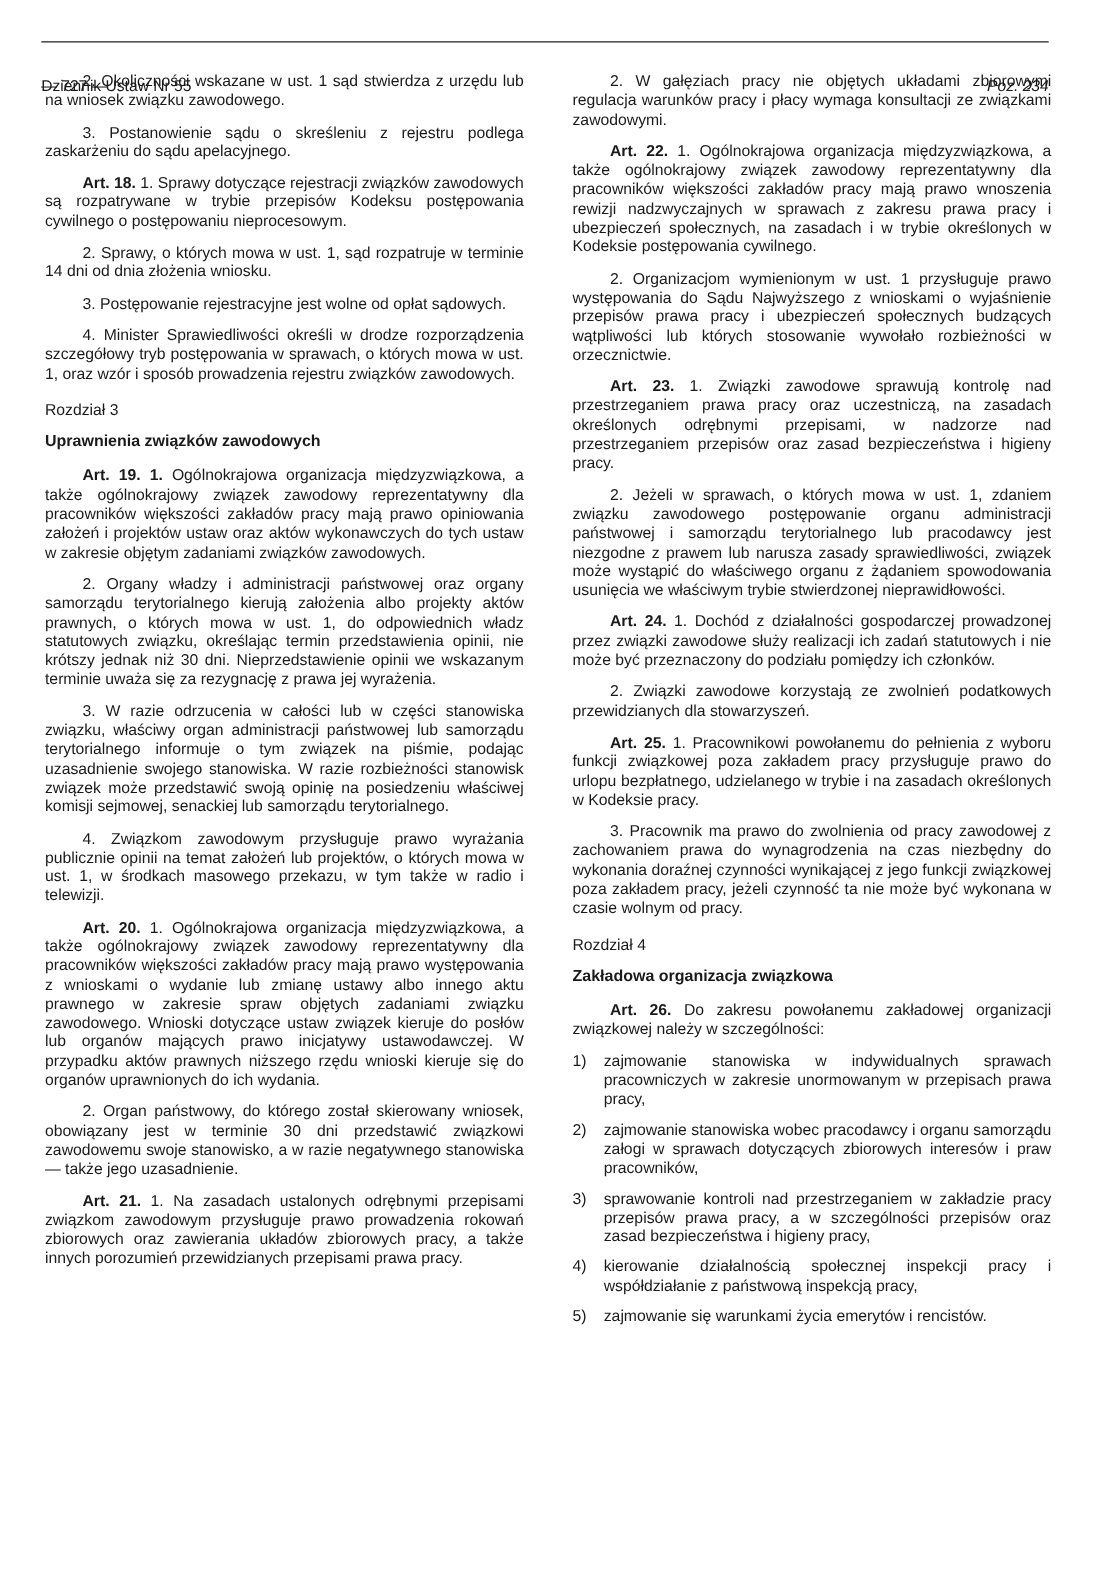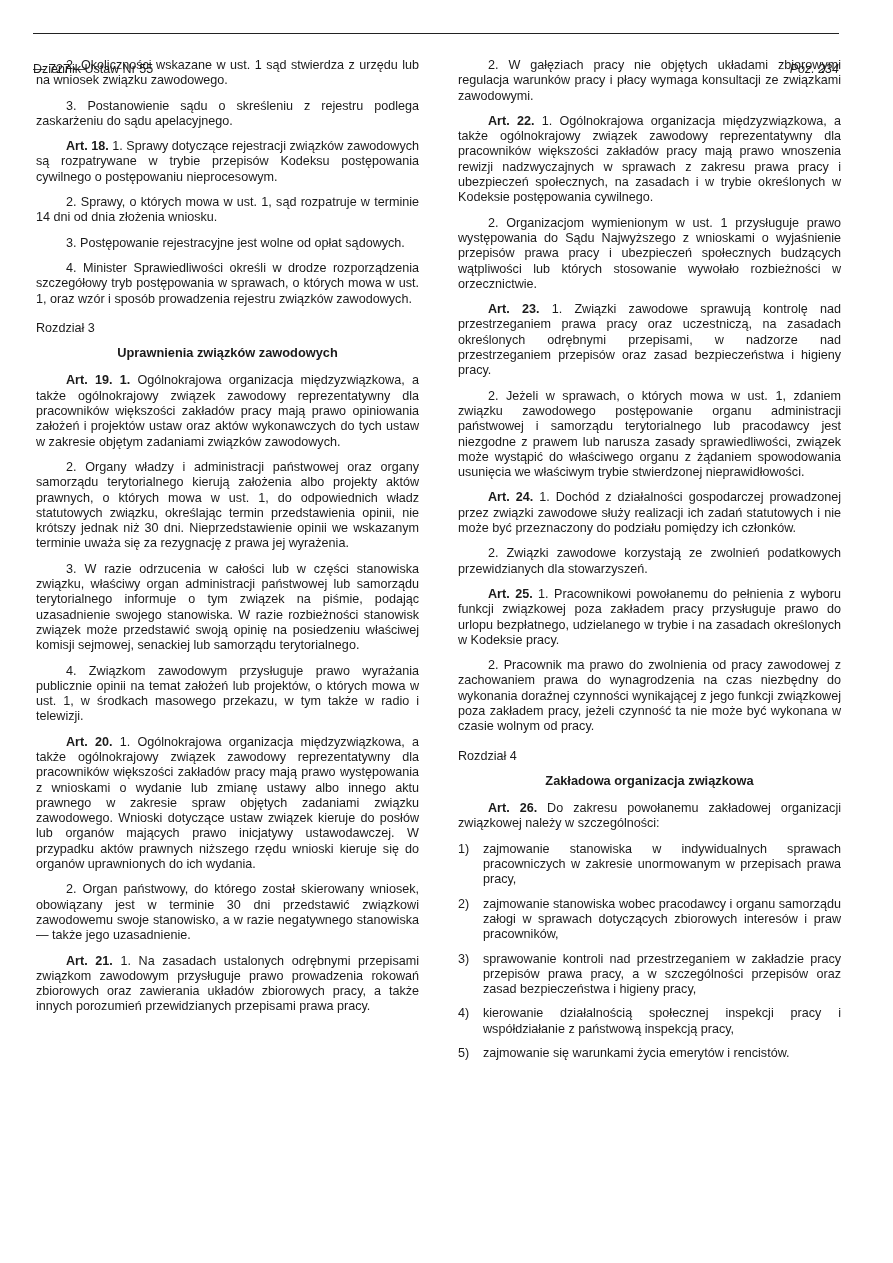--- a/index.html
+++ b/index.html
@@ -11,21 +11,21 @@
   .header .center { position: absolute; left: 0; right: 0; top: 0; text-align: left; }
   .header .right { position: absolute; right: 0; top: 0; font-style: italic; }
   .rule { position: absolute; left: 33px; top: 33px; width: 806px; height: 0;
           border-top: 1.5px solid #222; }
   .col { position: absolute; top: 38px; width: 383px; font-size: 12.6px; line-height: 15.3px; margin-top: 20px; }
   .col.left { left: 36px; }
   .col.right { left: 458px; }
   p { margin: 0 0 10px 0; text-align: justify; text-indent: 30px; }
   b { font-weight: bold; }
   .chapter { text-align: left; margin: 14px 0 9px 0; font-size: 12.6px; }
-  .chapter-title { text-align: center; font-weight: bold; margin: 0 0 13px 0; font-size: 12.8px; }
+  .chapter-title { text-align: left; font-weight: bold; margin: 0 0 13px 0; font-size: 12.8px; }
   ol.points { list-style: none; margin: 0; padding: 0; }
   ol.points li { position: relative; padding-left: 25px; margin-bottom: 9px; text-align: justify; }
   ol.points li .num { position: absolute; left: 0; top: 0; }
 </style>
 </head>
 <body>
 
 <div class="header">
   <span class="left">Dziennik Ustaw Nr 55</span>
   <span class="center">— 727 —</span>
@@ -62,21 +62,21 @@
   <p><b>Art. 22.</b> <span>1. Ogólnokrajowa organizacja międzyzwiązkowa, a także ogólnokrajowy związek zawodowy reprezentatywny dla pracowników większości zakładów pracy mają prawo wnoszenia rewizji nadzwyczajnych w sprawach z zakresu prawa pracy i ubezpieczeń społecznych, na zasadach i w trybie określonych w Kodeksie postępowania cywilnego.</span></p>
   <p>2. Organizacjom wymienionym w ust. 1 przysługuje prawo występowania do Sądu Najwyższego z wnioskami o wyjaśnienie przepisów prawa pracy i ubezpieczeń społecznych budzących wątpliwości lub których stosowanie wywołało rozbieżności w orzecznictwie.</p>
 
   <p><b>Art. 23.</b> <span>1. Związki zawodowe sprawują kontrolę nad przestrzeganiem prawa pracy oraz uczestniczą, na zasadach określonych odrębnymi przepisami, w nadzorze nad przestrzeganiem przepisów oraz zasad bezpieczeństwa i higieny pracy.</span></p>
   <p>2. Jeżeli w sprawach, o których mowa w ust. 1, zdaniem związku zawodowego postępowanie organu administracji państwowej i samorządu terytorialnego lub pracodawcy jest niezgodne z prawem lub narusza zasady sprawiedliwości, związek może wystąpić do właściwego organu z żądaniem spowodowania usunięcia we właściwym trybie stwierdzonej nieprawidłowości.</p>
 
   <p><b>Art. 24.</b> <span>1. Dochód z działalności gospodarczej prowadzonej przez związki zawodowe służy realizacji ich zadań statutowych i nie może być przeznaczony do podziału pomiędzy ich członków.</span></p>
   <p>2. Związki zawodowe korzystają ze zwolnień podatkowych przewidzianych dla stowarzyszeń.</p>
 
   <p><b>Art. 25.</b> <span>1. Pracownikowi powołanemu do pełnienia z wyboru funkcji związkowej poza zakładem pracy przysługuje prawo do urlopu bezpłatnego, udzielanego w trybie i na zasadach określonych w Kodeksie pracy.</span></p>
-  <p>2. Pracownik ma prawo do zwolnienia od pracy zawodowej z zachowaniem prawa do wynagrodzenia na czas niezbędny do wykonania doraźnej czynności wynikającej z jego funkcji związkowej poza zakładem pracy, jeżeli czynność ta nie może być wykonana w czasie wolnym od pracy.</p>
+  <p>3. Pracownik ma prawo do zwolnienia od pracy zawodowej z zachowaniem prawa do wynagrodzenia na czas niezbędny do wykonania doraźnej czynności wynikającej z jego funkcji związkowej poza zakładem pracy, jeżeli czynność ta nie może być wykonana w czasie wolnym od pracy.</p>
 
   <div class="chapter">Rozdział 4</div>
   <div class="chapter-title">Zakładowa organizacja związkowa</div>
 
   <p><b>Art. 26.</b> <span>Do zakresu powołanemu zakładowej organizacji związkowej należy w szczególności:</span></p>
   <ol class="points">
     <li><span class="num">1)</span><span>zajmowanie stanowiska w indywidualnych sprawach pracowniczych w zakresie unormowanym w przepisach prawa pracy,</span></li>
     <li><span class="num">2)</span><span>zajmowanie stanowiska wobec pracodawcy i organu samorządu załogi w sprawach dotyczących zbiorowych interesów i praw pracowników,</span></li>
     <li><span class="num">3)</span><span>sprawowanie kontroli nad przestrzeganiem w zakładzie pracy przepisów prawa pracy, a w szczególności przepisów oraz zasad bezpieczeństwa i higieny pracy,</span></li>
     <li><span class="num">4)</span><span>kierowanie działalnością społecznej inspekcji pracy i współdziałanie z państwową inspekcją pracy,</span></li>

